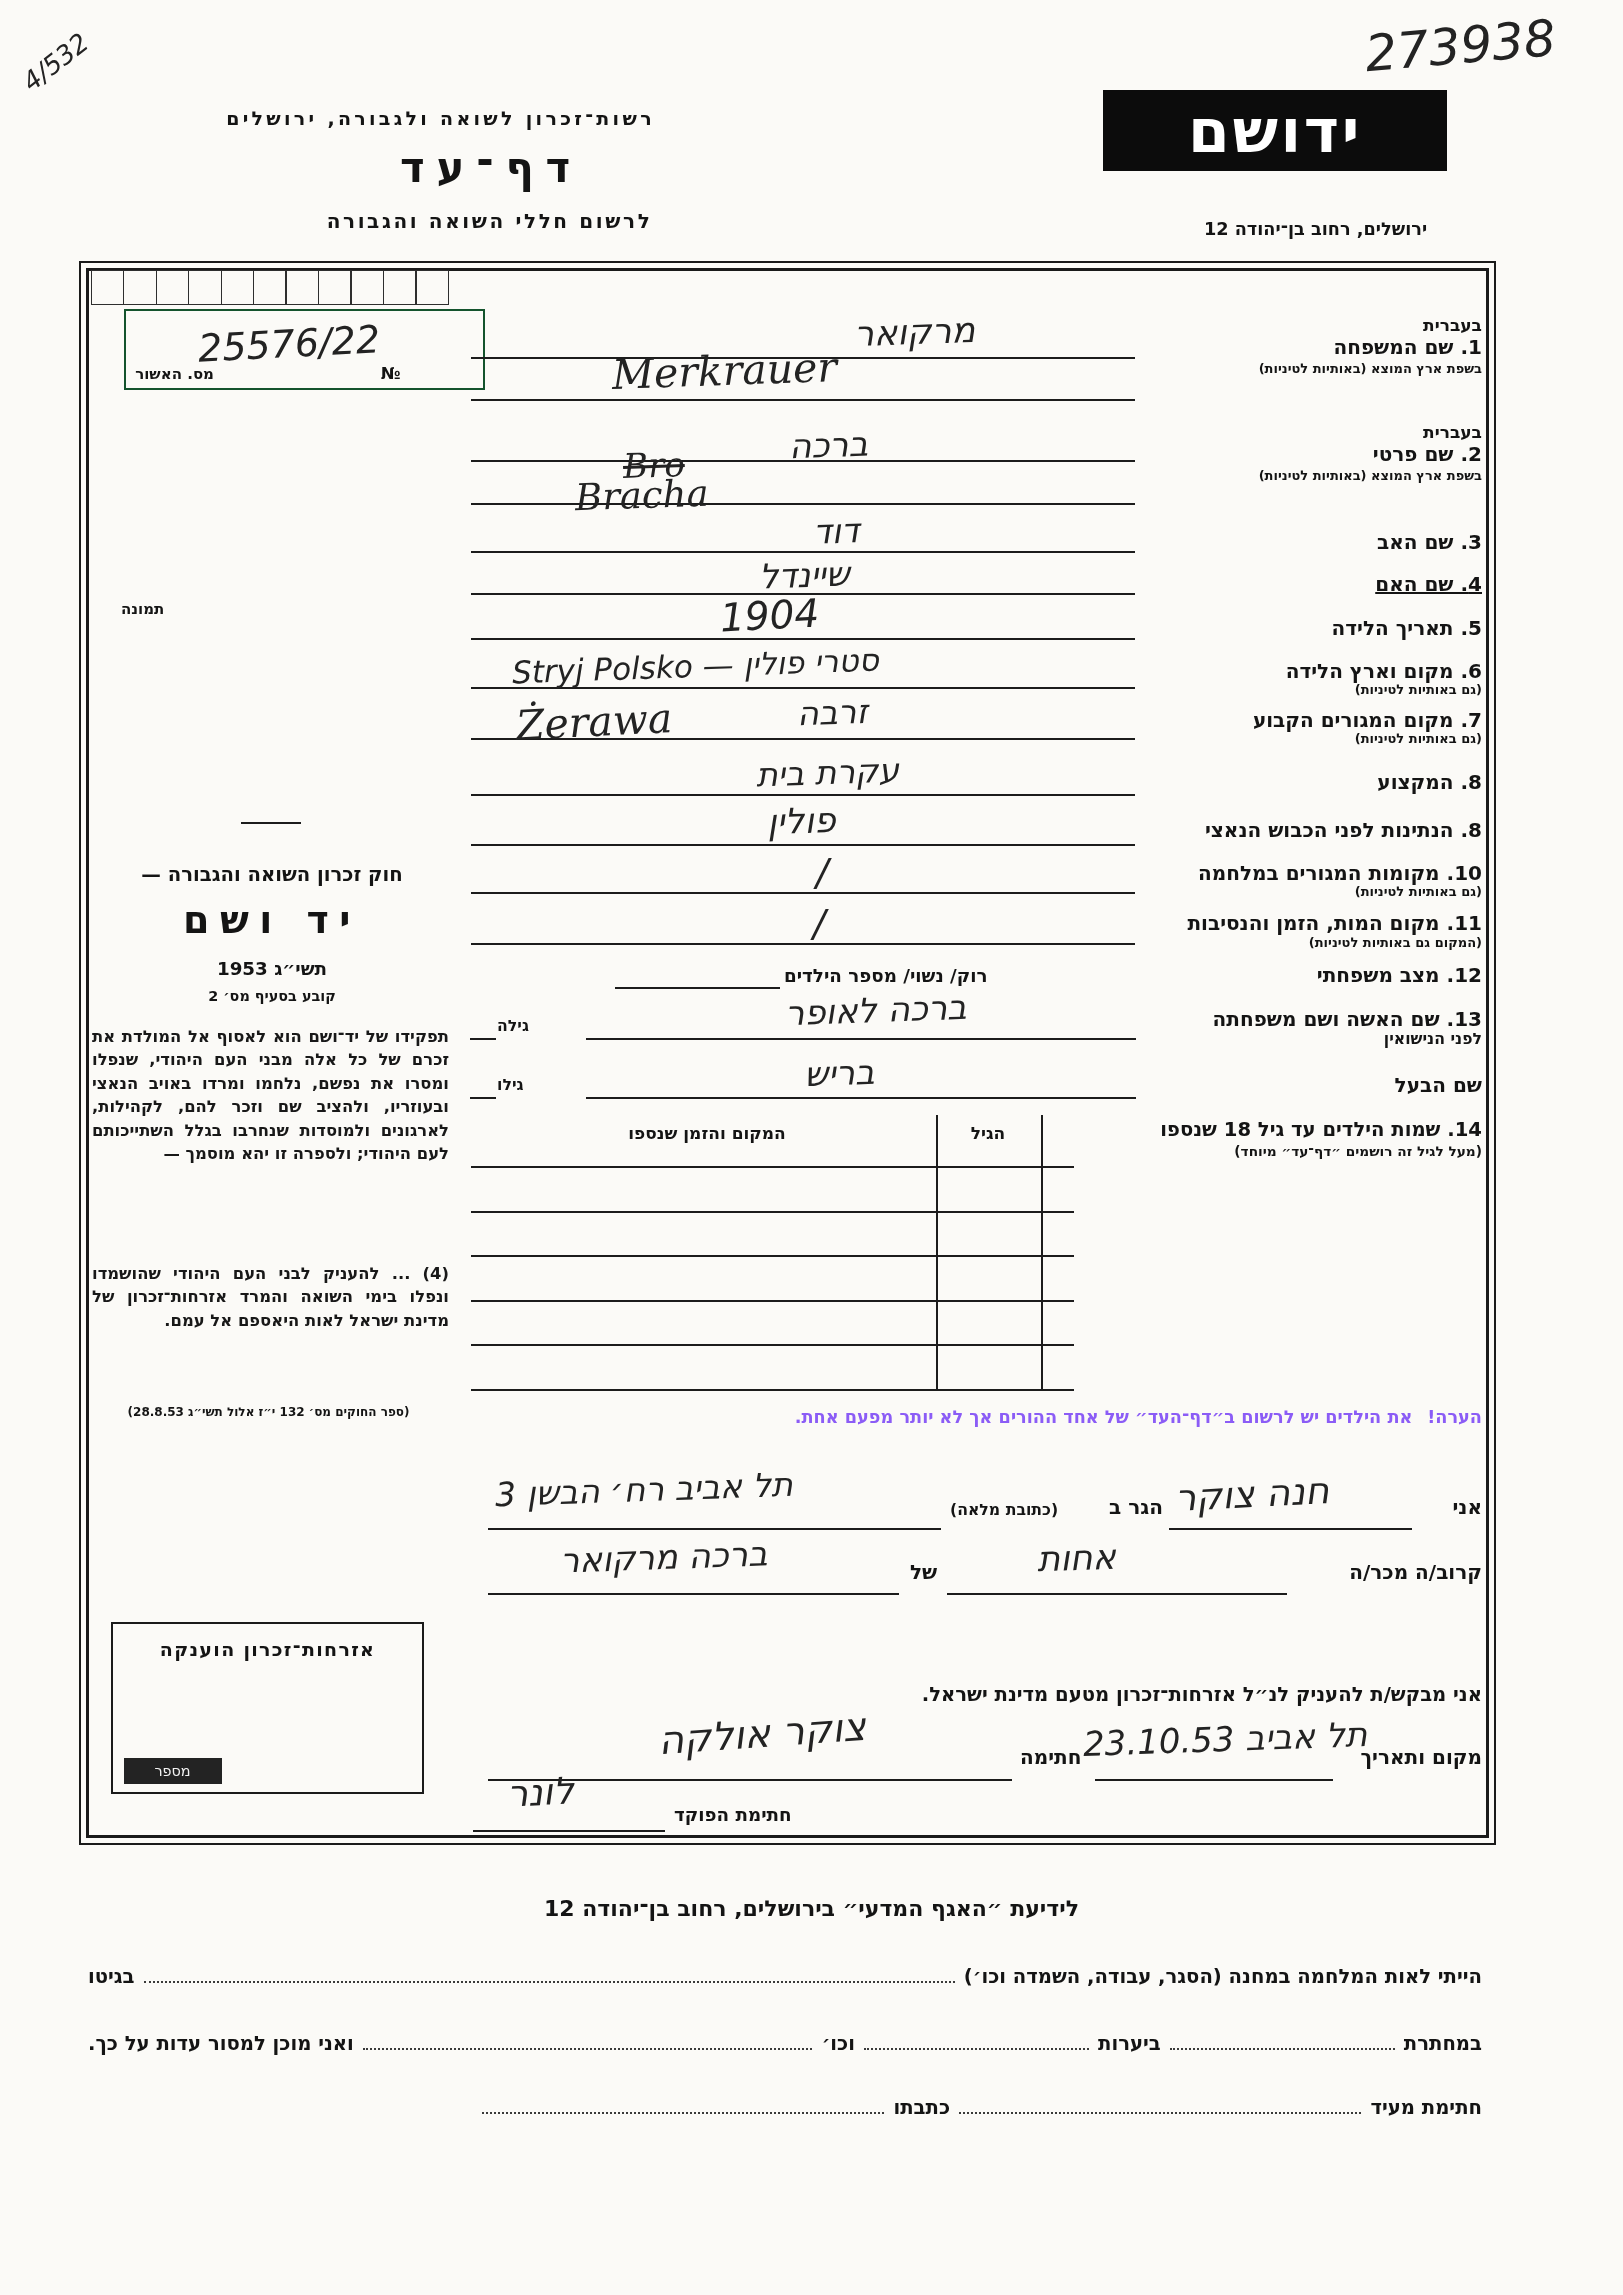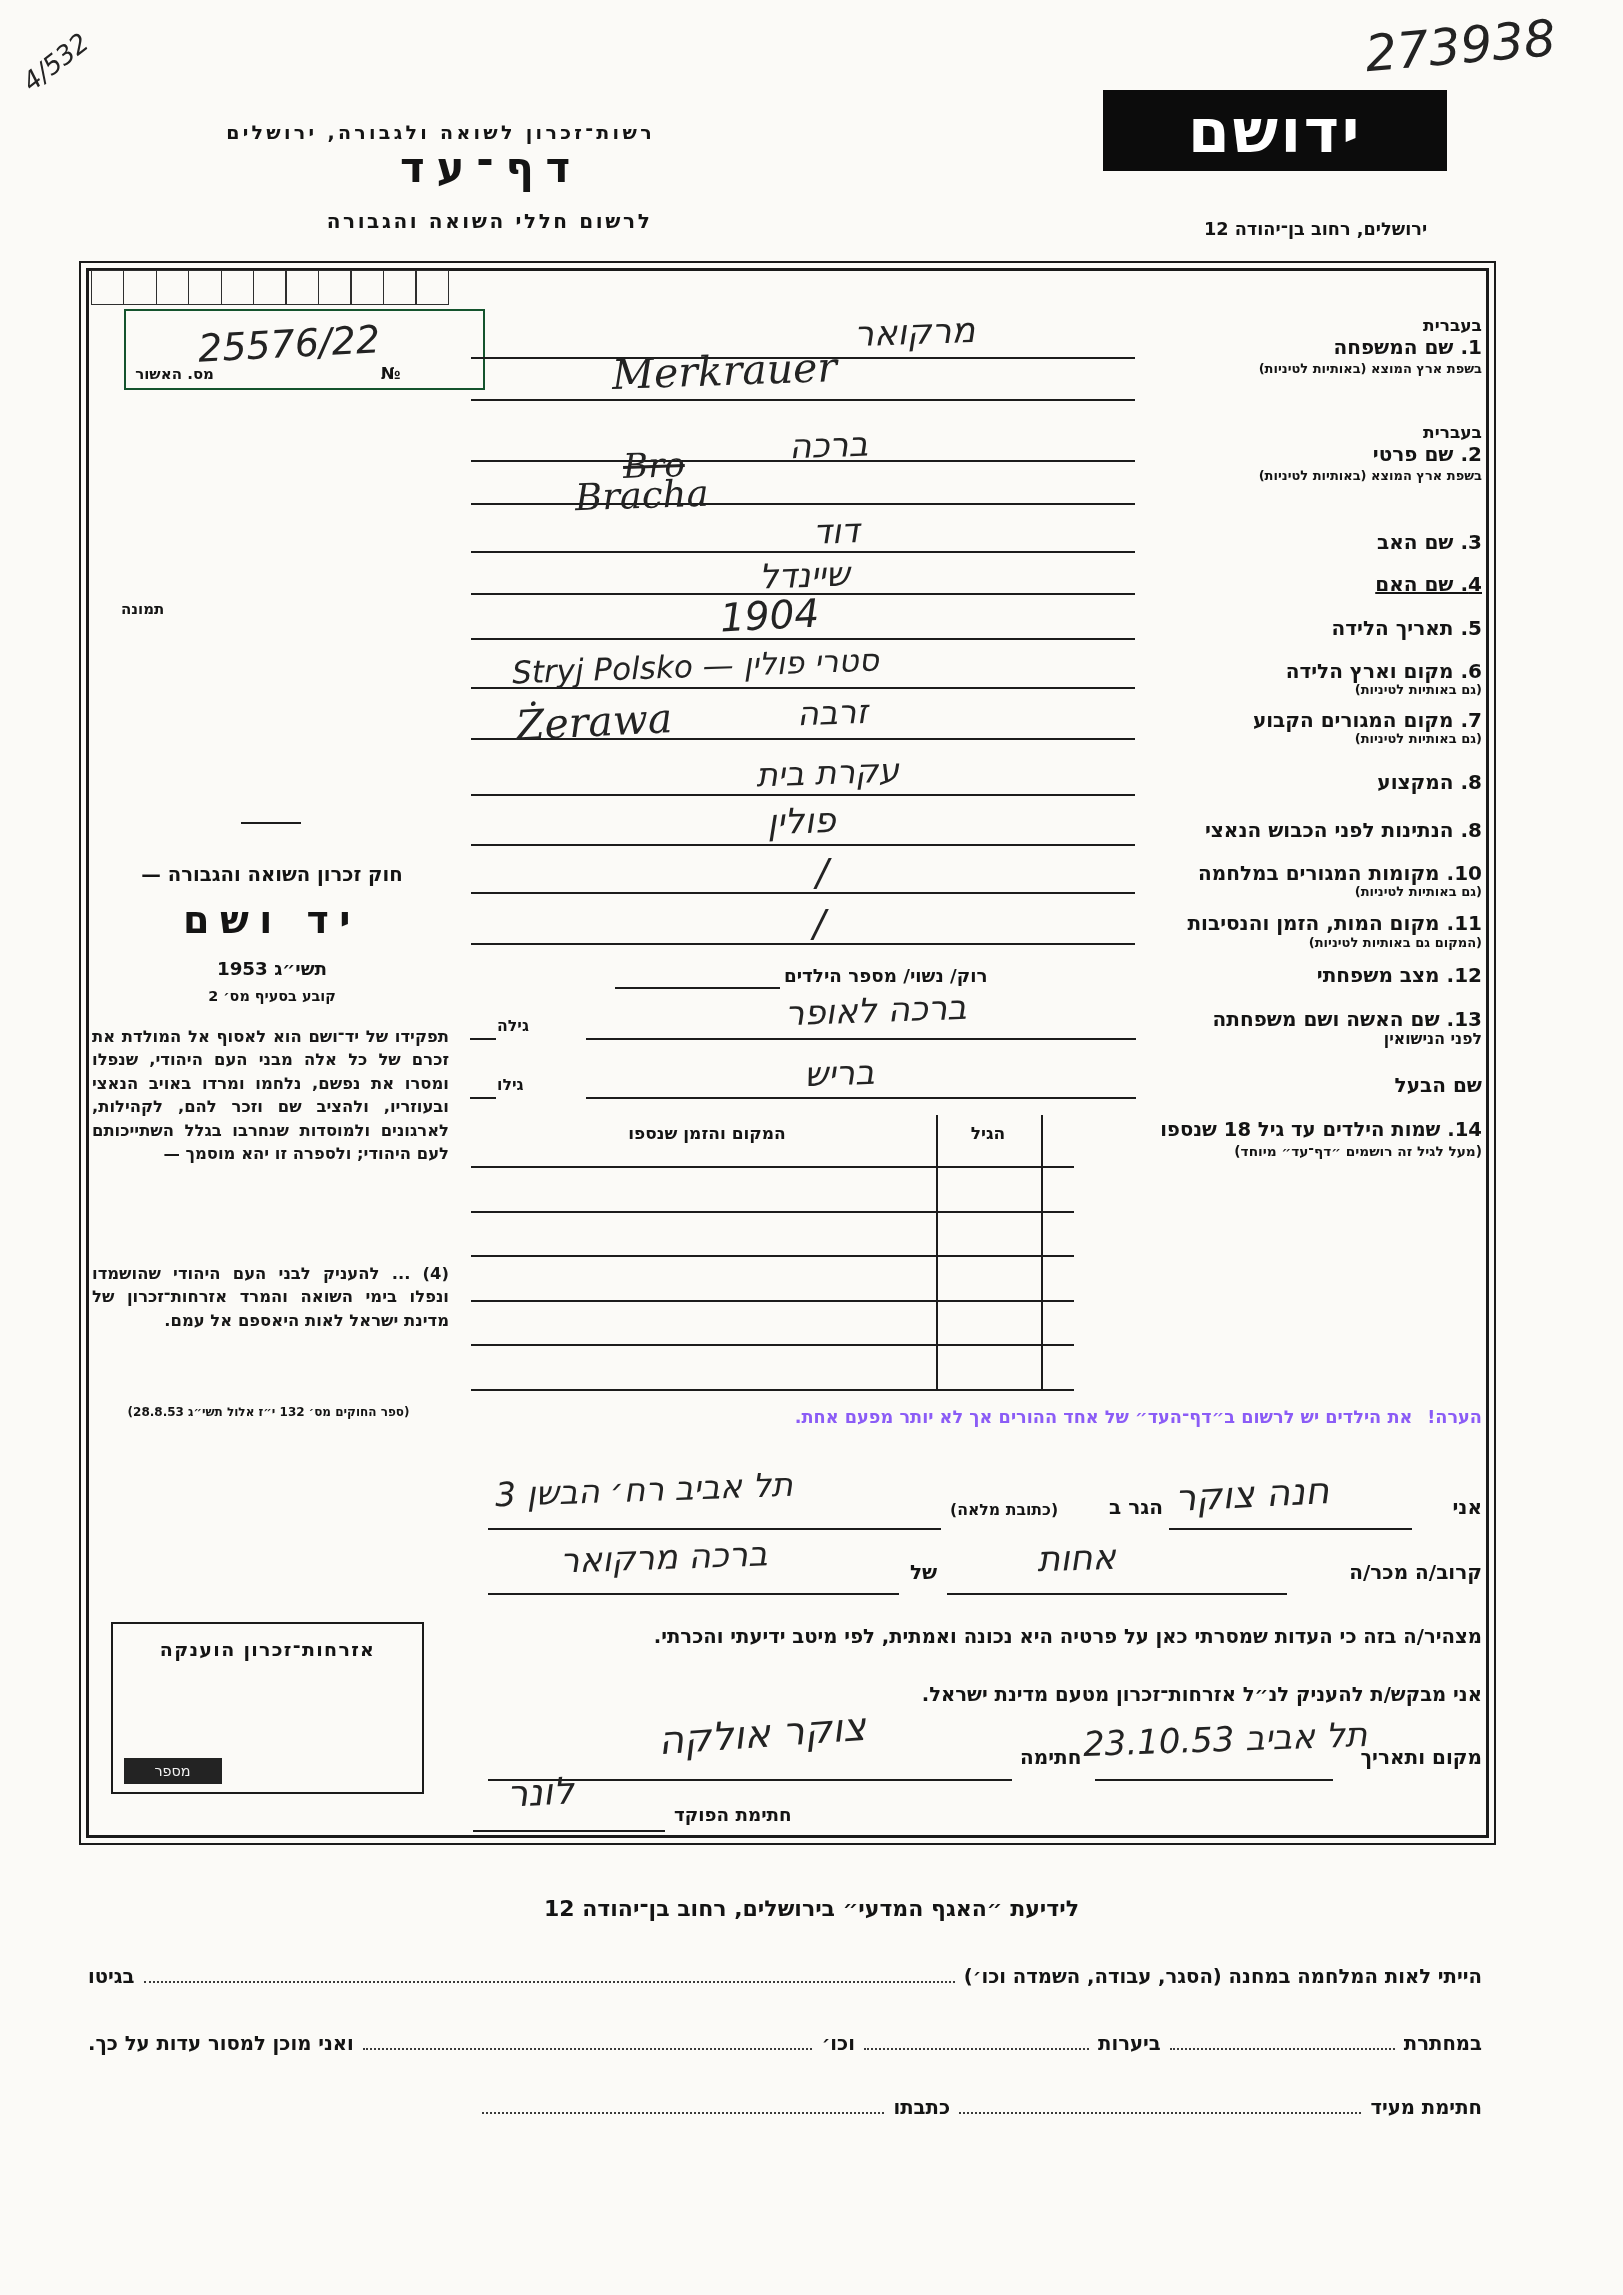--- a/index.html
+++ b/index.html
@@ -24,21 +24,21 @@
   .dotfill { flex:1; border-bottom:2px dotted #3a3a3a; margin:0 9.2px 5.2px; min-width:26px; }
 </style>
 </head>
 <body>
 
 <div class="page">
 
   <div class="hw" style="left:18.3px;top:47px;font-size:26px;transform:rotate(-38deg);">4/532</div>
   <div class="hw" style="left:1365px;top:17px;font-size:50px;transform:rotate(-5deg);">273938</div>
 
-  <div class="plbl" style="left:226px;top:121px;width:429px;text-align:center;font-size:19px;letter-spacing:3.3px;">רשות־זכרון לשואה ולגבורה, ירושלים</div>
+  <div class="plbl" style="left:226px;top:107px;width:429px;text-align:center;font-size:19px;letter-spacing:3.3px;">רשות־זכרון לשואה ולגבורה, ירושלים</div>
   <div class="plbl" style="left:357px;top:143px;width:268px;text-align:center;font-size:42px;letter-spacing:11.8px;">דף־עד</div>
   <div class="plbl" style="left:324px;top:209px;width:331px;text-align:center;font-size:20px;letter-spacing:2.6px;">לרשום חללי השואה והגבורה</div>
   <div style="position:absolute;left:1103px;top:90px;width:344px;height:81px;background:#0c0c0c;color:#ffffff;display:flex;align-items:center;justify-content:center;">
     <span style="font-size:60px;font-weight:bold;letter-spacing:2.6px;">ידושם</span>
   </div>
   <div class="plbl" style="left:1170px;top:219px;width:291px;text-align:center;font-size:17.7px;">ירושלים, רחוב בן־יהודה 12</div>
 
   <div style="position:absolute;left:79px;top:261px;width:1413px;height:1580px;border:2px solid #1a1a1a;"></div>
   <div style="position:absolute;left:86px;top:268px;width:1397px;height:1564px;border:3.9px solid #1a1a1a;"></div>
 
@@ -175,21 +175,20 @@
   <div class="line" style="left:488px;top:1528px;width:453px;"></div>
   <div class="hw" style="left:495px;top:1470px;font-size:33px;transform:rotate(-2deg);">תל אביב רח׳ הבשן 3</div>
 
   <div class="plbl" style="right:141px;top:1560px;font-size:20px;">קרוב/ה מכר/ה</div>
   <div class="line" style="left:947px;top:1593px;width:340px;"></div>
   <div class="hw" style="left:1037px;top:1538px;font-size:35px;transform:rotate(-2deg);">אחות</div>
   <div class="plbl" style="left:910px;top:1560px;font-size:20px;">של</div>
   <div class="line" style="left:488px;top:1593px;width:411px;"></div>
   <div class="hw" style="left:560px;top:1537px;font-size:34px;transform:rotate(-2deg);">ברכה מרקואר</div>
 
-  <div class="plbl" style="right:141px;top:1625px;font-size:19.6px;">מצהיר/ה בזה כי העדות שמסרתי כאן על פרטיה היא נכונה ואמתית, לפי מיטב ידיעתי והכרתי.</div>
   <div class="plbl" style="right:141px;top:1683px;font-size:19.6px;">אני מבקש/ת להעניק לנ״ל אזרחות־זכרון מטעם מדינת ישראל.</div>
 
   <div class="plbl" style="right:141px;top:1745px;font-size:20px;">מקום ותאריך</div>
   <div class="line" style="left:1095px;top:1779px;width:238px;"></div>
   <div class="hw" style="left:1083px;top:1719px;font-size:34px;transform:rotate(-2deg);">תל אביב 23.10.53</div>
   <div class="plbl" style="left:1020px;top:1745px;font-size:20px;">חתימה</div>
   <div class="line" style="left:488px;top:1779px;width:524px;"></div>
   <div class="hw" style="left:658px;top:1711px;font-size:39px;transform:rotate(-4deg);">צוקר אולקה</div>
 
   <div class="plbl" style="left:674px;top:1804px;font-size:18.3px;">חתימת הפוקד</div>

